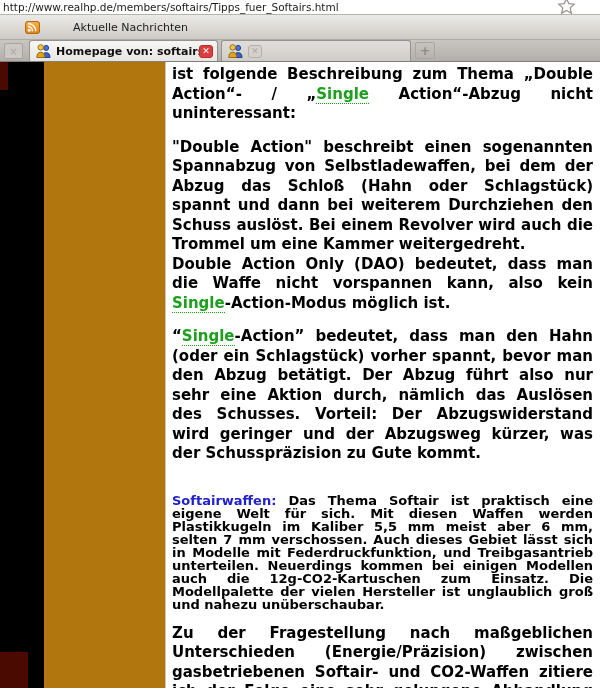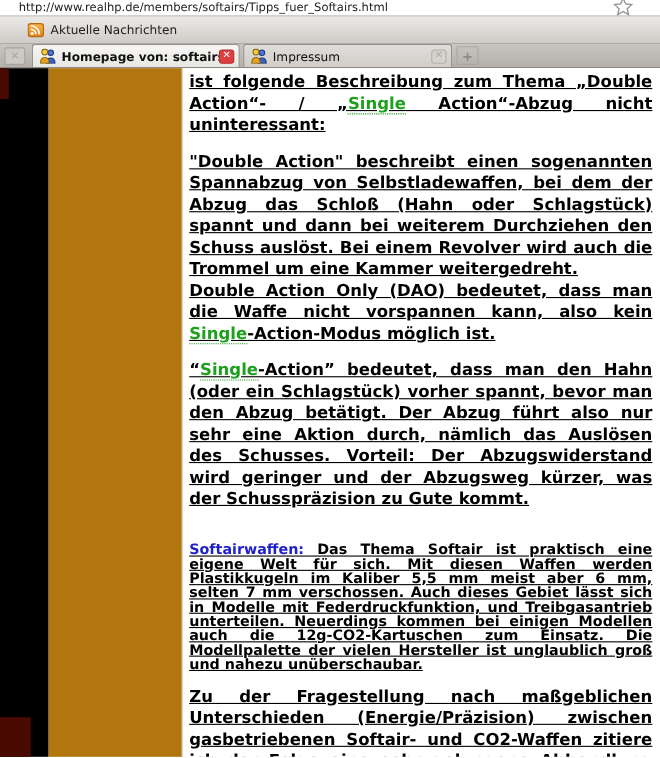--- a/index.html
+++ b/index.html
@@ -2,26 +2,26 @@
 <html><head>
 <meta charset="utf-8">
 <style>
   * { margin:0; padding:0; box-sizing:border-box; }
   html,body { width:600px; height:689px; overflow:hidden;
     font-family:"DejaVu Sans", sans-serif; background:#fff; }
 
   
   .urlbar { position:relative; height:15px; background:#ffffff;
     border-bottom:1px solid #b6b2ae; display:flex; align-items:center; }
-  .urlbar .url { font-size:10.5px; color:#1a1a1a; padding-left:17px; white-space:nowrap; }
+  .urlbar .url { font-size:10.5px; color:#1a1a1a; padding-left:3px; white-space:nowrap; }
   .urlbar .star { position:absolute; right:24px; top:-3px; }
 
   
   .bookbar { height:25px; background:linear-gradient(#eceae7,#cfcbc7);
-    border-bottom:1px solid #aeaaa6; display:flex; align-items:center; }
+    border-bottom:1px solid #aeaaa6; display:flex; align-items:center;gap:27px; }
   .bookbar .rss { margin-left:25px; margin-right:6px; display:flex; }
   .bookbar .bm-label { font-size:11px; color:#1c1c1c; }
 
   
   .tabstrip { height:22px; background:linear-gradient(#c9c5c1,#b3afab);
     border-bottom:1px solid #817d79; display:flex; align-items:flex-end; }
   .mini-btn { width:19px; height:16px; margin:0 0 2px 4px; border:1px solid #a8a4a0;
     border-radius:2px; background:#ccc8c4; color:#b0aca8; font-size:10px; font-weight:bold;
     display:flex; align-items:center; justify-content:center; }
   .tab { height:21px; display:flex; align-items:center; border:1px solid #96928e;
@@ -36,21 +36,21 @@
     border-radius:3px; color:#fff; font-size:9px; font-weight:bold; line-height:11px;
     text-align:center; }
   .close-gray { width:14px; height:13px; flex:none; background:#d5d2ce; border:1px solid #b4b0ac;
     border-radius:3px; color:#aeaaa6; font-size:9px; font-weight:bold; line-height:11px;
     text-align:center; }
   .newtab-btn { width:20px; height:17px; margin:0 0 2px 4px; border:1px solid #aaa6a2;
     border-radius:2px; background:transparent; color:#8e8a86; font-size:12px; font-weight:bold;
     display:flex; align-items:center; justify-content:center; }
 
   
-  .page { display:flex; height:626px; position:relative;text-decoration:underline; }
+  .page { display:flex; height:626px; position:relative; }
   .rail-black { width:44px; background:#000; position:relative; flex:none; }
   .maroon-top { position:absolute; left:0; top:0; width:8px; height:28px; background:#4a0a02; }
   .maroon-bottom { position:absolute; left:0; bottom:0; width:28px; height:36px; background:#4a0a02; }
   .rail-orange { width:122px; background:#b2760e; border-right:1px solid #c8c4c0; flex:none; }
   .content { flex:1; background:#fff; padding:3px 7px 0 6px; overflow:hidden; }
 
   .content p { text-align:justify; color:#000; }
   .content p.large { font-size:15px; line-height:19.5px; font-weight:bold; margin:0 0 14px 0; }
   .content p.small { font-size:13px; line-height:13px; font-weight:bold; margin:30px 0 13px 0; }
   .content a.link { color:#1da01d; text-decoration:none;
@@ -106,21 +106,20 @@
 
   <div class="tab inactive">
     <span class="ticon">
       <svg width="15" height="14" viewBox="0 0 16 15">
         <circle cx="10.8" cy="4.2" r="2.7" fill="#4a74d8" stroke="#1c3a80"></circle>
         <path d="M6.6 14.5 q0-5.2 4.2-5.2 q4.2 0 4.2 5.2 z" fill="#3a63c4" stroke="#1c3a80"></path>
         <circle cx="5" cy="3.6" r="2.9" fill="#f6c93e" stroke="#8a6a10"></circle>
         <path d="M0.8 14.5 q0-5.6 4.2-5.6 q4.2 0 4.2 5.6 z" fill="#e8a01c" stroke="#8a6a10"></path>
       </svg>
     </span>
-    <span class="tlabel">Impressum</span>
     <span class="close-gray">✕</span>
   </div>
 
   <div class="newtab-btn">+</div>
 </div>
 
 <div class="page">
   <div class="rail-black">
     <div class="maroon-top"></div>
     <div class="maroon-bottom"></div>

